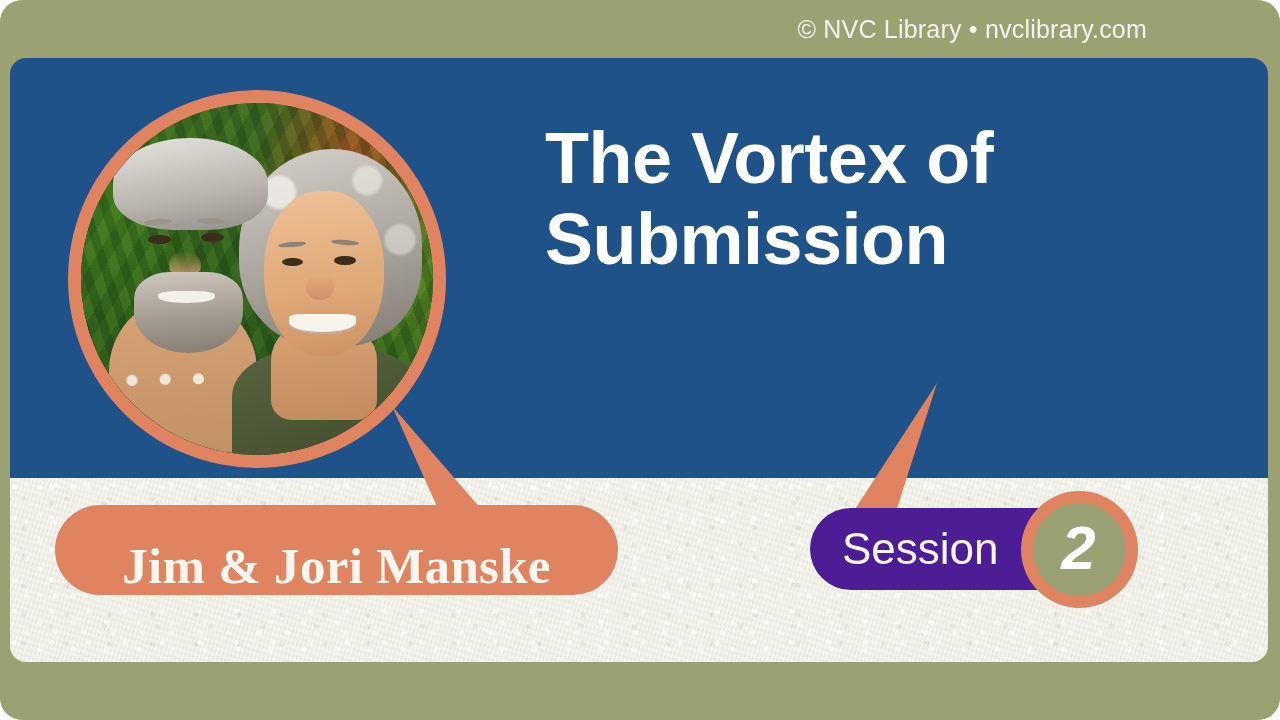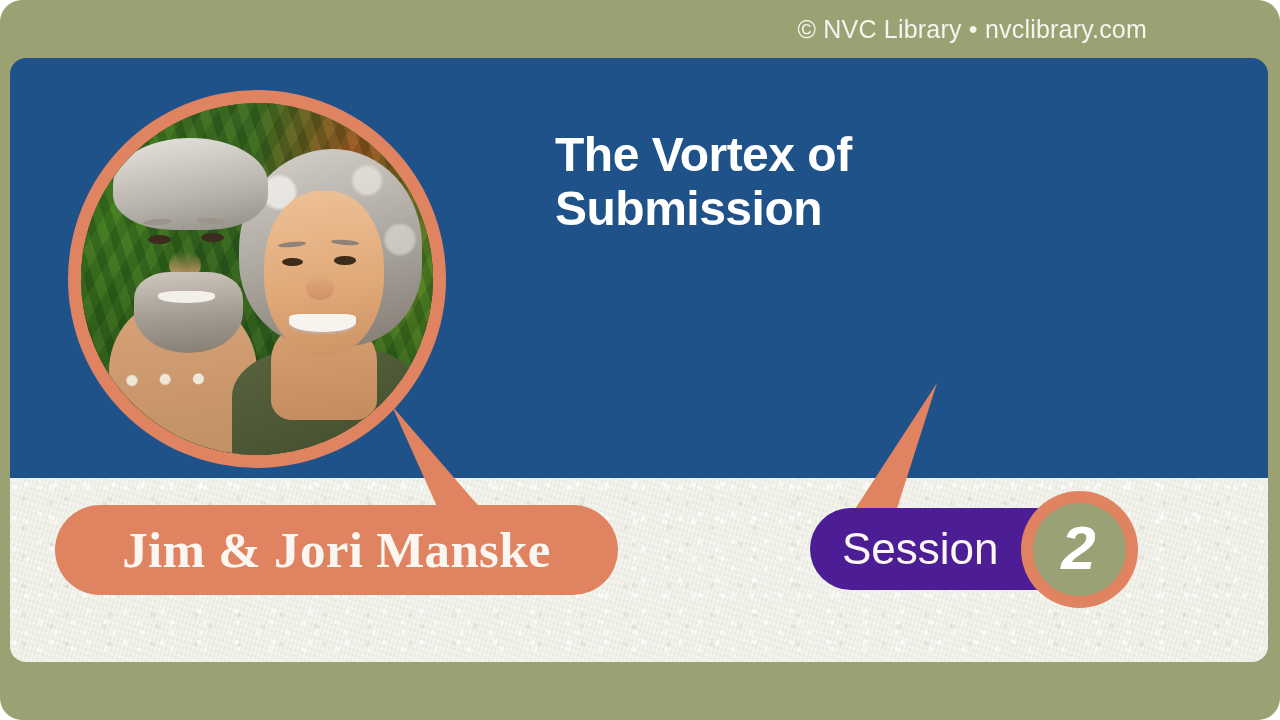--- a/index.html
+++ b/index.html
@@ -100,24 +100,24 @@
   .title-block {
     position: absolute;
     left: 545px;
     top: 118px;
     width: 640px;
   }
   .slide-title {
     color: #ffffff;
     font-family: "Liberation Sans", sans-serif;
     font-weight: bold;
-    font-size: 48px;
+    font-size: 72px;
     line-height: 1.12;
     letter-spacing: -0.5px;
-    margin: 10px;
+    margin: 0;
     white-space: pre-line;
   }
 
   
   .portrait-wrap {
     position: absolute;
     left: 68px;
     top: 90px;
     width: 378px;
     height: 378px;
@@ -286,21 +286,21 @@
   
   .name-pill {
     position: absolute;
     left: 55px;
     top: 505px;
     width: 563px;
     height: 90px;
     background: #e08361;
     border-radius: 45px;
     display: flex;
-    align-items: center;
+    align-items: flex-end;
     justify-content: center;
   }
   .name-text {
     color: #fbf6ef;
     font-family: "Liberation Serif", "DejaVu Serif", serif;
     font-weight: bold;
     font-size: 51px;
     letter-spacing: 0.3px;
     white-space: nowrap;
   }

